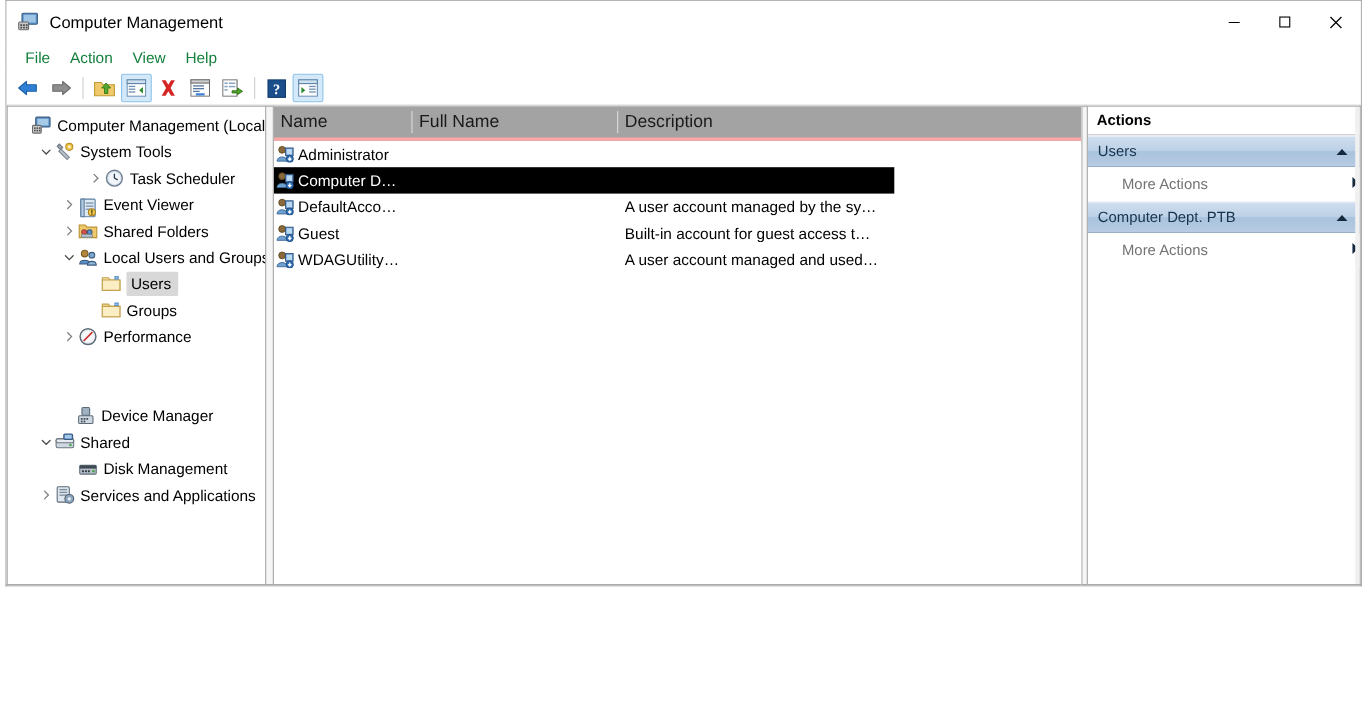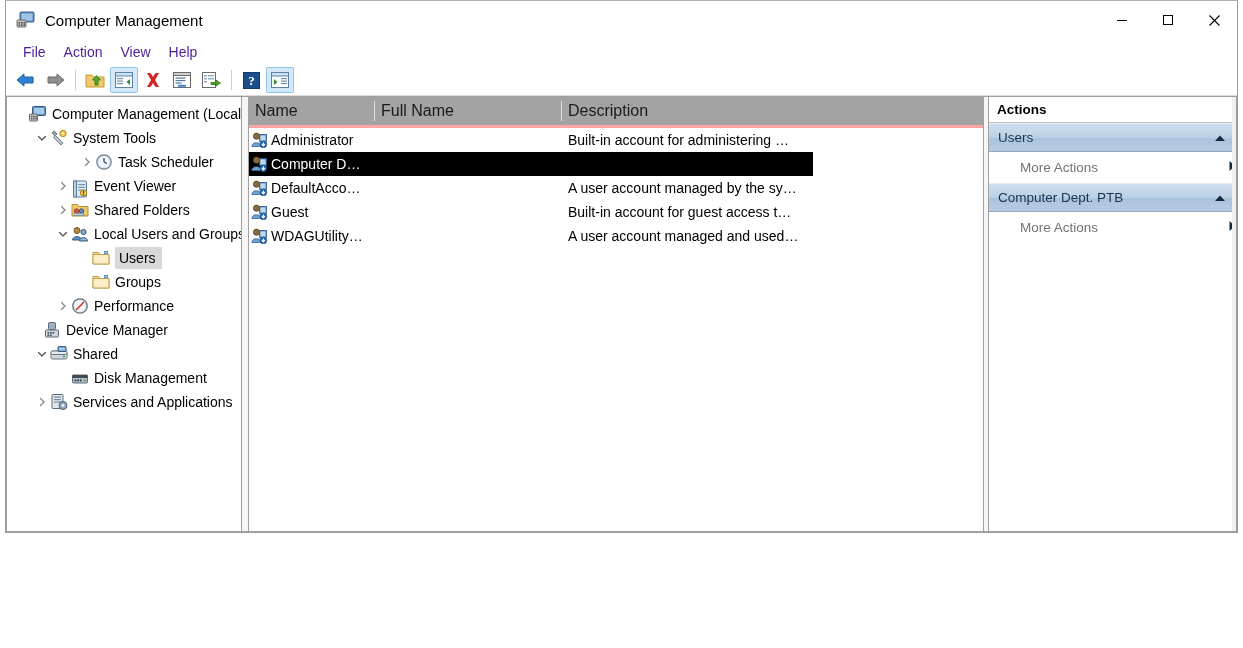--- a/index.html
+++ b/index.html
@@ -44,21 +44,21 @@
   .win-btn svg { display:block; }
 
   
   .menubar {
     height: 26px;
     display: flex; align-items: center;
     background: #ffffff;
     padding-left: 8px;
   }
   .menu-item {
-    font-size: 14px; color: #4c1d95;
+    font-size: 14px; color: #15803d;
     padding: 3px 9px;
     white-space: nowrap;
   }
 
   
   .toolbar {
     height: 30px;
     background: #ffffff;
     display: flex; align-items: center;
     padding-left: 6px;
@@ -469,21 +469,21 @@
                   <path d="M3.5 1.5 L7 5 L3.5 8.5" fill="none" stroke="#808080" stroke-width="1.2" stroke-linecap="round"></path>
                 </svg>
               </span>
               <span class="ticon"><svg width="18" height="18" viewBox="0 0 18 18">
                   <circle cx="9" cy="9" r="7.2" fill="#e9eef3" stroke="#5d6b78" stroke-width="1.3"></circle>
                   <circle cx="9" cy="9" r="5" fill="#f7fafc"></circle>
                   <line x1="5" y1="13" x2="13" y2="5" stroke="#d03030" stroke-width="1.6"></line>
                 </svg></span>
               <span class="tlabel">Performance</span>
             </div>
-            <div class="tree-row" style="padding-left: 20px;">
+            <div class="tree-row" style="padding-left: 46px; margin-top: 48px;">
               <span class="chev"></span>
               <span class="ticon"><svg width="18" height="18" viewBox="0 0 18 18">
                   <rect x="5.5" y="1.5" width="7" height="7" rx="1" fill="#9fb0c1" stroke="#5d6b78"></rect>
                   <rect x="2.5" y="9" width="13" height="7" rx="1" fill="#cfd8e1" stroke="#5d6b78"></rect>
                   <rect x="4.5" y="11" width="1.6" height="1.6" fill="#3f4a55"></rect>
                   <rect x="7" y="11" width="1.6" height="1.6" fill="#3f4a55"></rect>
                   <rect x="9.5" y="11" width="1.6" height="1.6" fill="#3f4a55"></rect>
                   <rect x="4.5" y="13.4" width="1.6" height="1.6" fill="#3f4a55"></rect>
                   <rect x="7" y="13.4" width="1.6" height="1.6" fill="#3f4a55"></rect>
                 </svg></span>
@@ -550,21 +550,20 @@
                     <circle cx="5.5" cy="4.2" r="3.1" fill="#8a6a3b" stroke="#5e4720" stroke-width="0.8"></circle>
                     <path d="M0.8 14.5 C0.8 9.4 10.2 9.4 10.2 14.5 Z" fill="#6ea0d0" stroke="#3d6795" stroke-width="0.8"></path>
                     <rect x="8.5" y="2.5" width="7" height="7" fill="#5b8fc7" stroke="#35567c" stroke-width="0.8"></rect>
                     <rect x="9.5" y="3.5" width="5" height="5" fill="#bcd9f2"></rect>
                     <circle cx="12.4" cy="12.4" r="3.3" fill="#2f6fb5" stroke="#1d4a80" stroke-width="0.8"></circle>
                     <path d="M12.4 10.6 L12.4 13.3 M10.9 12.1 L12.4 13.8 L13.9 12.1" stroke="#ffffff" stroke-width="1.1" fill="none"></path>
                   </svg></span>
                 <span>Administrator</span>
               </div>
               <div class="lcell lcell-full"></div>
-              <div class="lcell lcell-desc">Built-in account for administering …</div>
             </div>
             <div class="lrow selected">
               <div class="lcell lcell-name">
                 <span class="user-ico"><svg width="17" height="16" viewBox="0 0 17 16">
                     <circle cx="5.5" cy="4.2" r="3.1" fill="#8a6a3b" stroke="#5e4720" stroke-width="0.8"></circle>
                     <path d="M0.8 14.5 C0.8 9.4 10.2 9.4 10.2 14.5 Z" fill="#6ea0d0" stroke="#3d6795" stroke-width="0.8"></path>
                     <rect x="8.5" y="2.5" width="7" height="7" fill="#5b8fc7" stroke="#35567c" stroke-width="0.8"></rect>
                     <rect x="9.5" y="3.5" width="5" height="5" fill="#bcd9f2"></rect>
                     <circle cx="12.4" cy="12.4" r="3.3" fill="#2f6fb5" stroke="#1d4a80" stroke-width="0.8"></circle>
                     <path d="M12.4 10.6 L12.4 13.3 M10.9 12.1 L12.4 13.8 L13.9 12.1" stroke="#ffffff" stroke-width="1.1" fill="none"></path>

